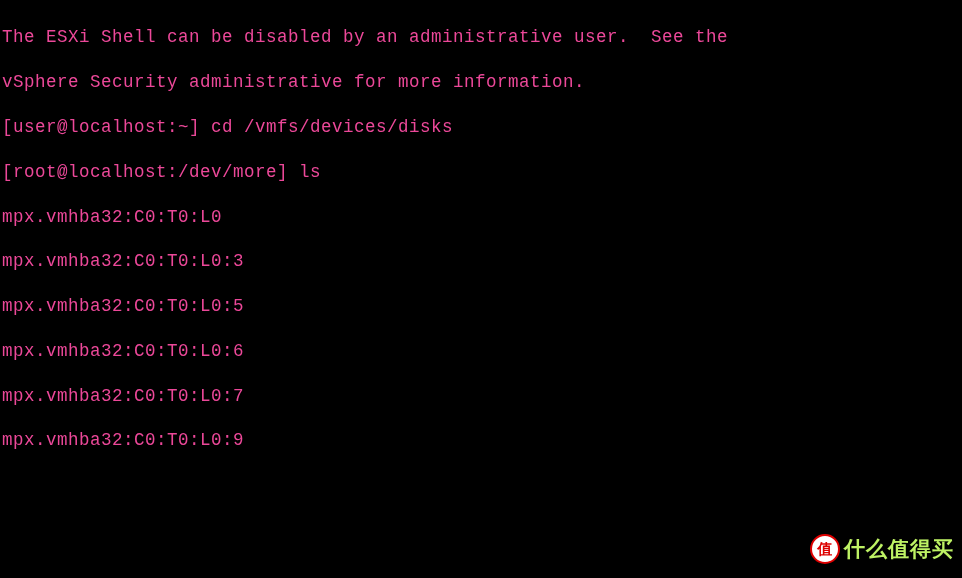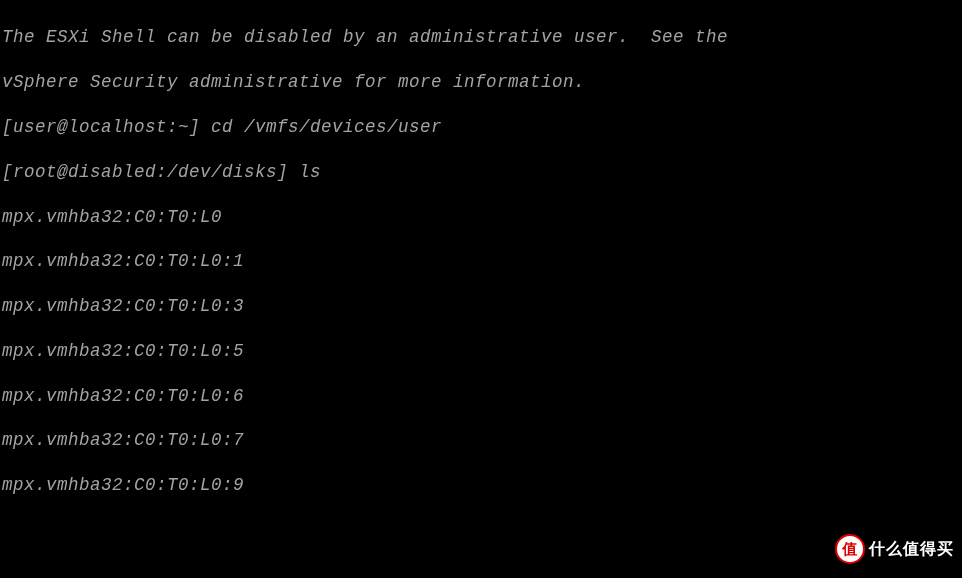--- a/index.html
+++ b/index.html
@@ -16,21 +16,21 @@
       width: 962px;
       height: 578px;
       overflow: hidden;
       position: relative;
       letter-spacing: 0.5px;
     }
     .terminal {
       padding: 4px 2px;
       white-space: pre;
     }
-    .white { color: #a3a3a3; font-style: italic; }
+    .white { color: #ec4899; }
     .line {
       display: block;
     }
     .watermark {
       position: absolute;
       bottom: 14px;
       right: 8px;
       display: flex;
       align-items: center;
       gap: 4px;
@@ -44,36 +44,35 @@
       background: #fff;
       border: 2px solid #d00;
       display: flex;
       align-items: center;
       justify-content: center;
       color: #d00;
       font-weight: bold;
       font-size: 15px;
     }
     .watermark-text {
-      color: #ffffff;
-      font-size: 16px;
+      color: #bef264;
+      font-size: 21px;
       font-weight: bold;
       letter-spacing: 1px;
     }
   </style>
 </head>
 <body>
 
 <div class="terminal">
 <span class="line white">The ESXi Shell can be disabled by an administrative user.  See the</span>
 <span class="line white">vSphere Security administrative for more information.</span>
-<span class="line white"><span>[user@localhost:~] </span><span>cd /vmfs/devices/user</span></span>
-<span class="line white"><span>[root@disabled:/dev/disks] </span><span>ls</span></span>
+<span class="line white"><span>[user@localhost:~] </span><span>cd /vmfs/devices/disks</span></span>
+<span class="line white"><span>[root@localhost:/dev/more] </span><span>ls</span></span>
 <span class="line white">mpx.vmhba32:C0:T0:L0</span>
-<span class="line white">mpx.vmhba32:C0:T0:L0:1</span>
 <span class="line white">mpx.vmhba32:C0:T0:L0:3</span>
 <span class="line white">mpx.vmhba32:C0:T0:L0:5</span>
 <span class="line white">mpx.vmhba32:C0:T0:L0:6</span>
 <span class="line white">mpx.vmhba32:C0:T0:L0:7</span>
 <span class="line white">mpx.vmhba32:C0:T0:L0:9</span>
 
 
 
 
 

